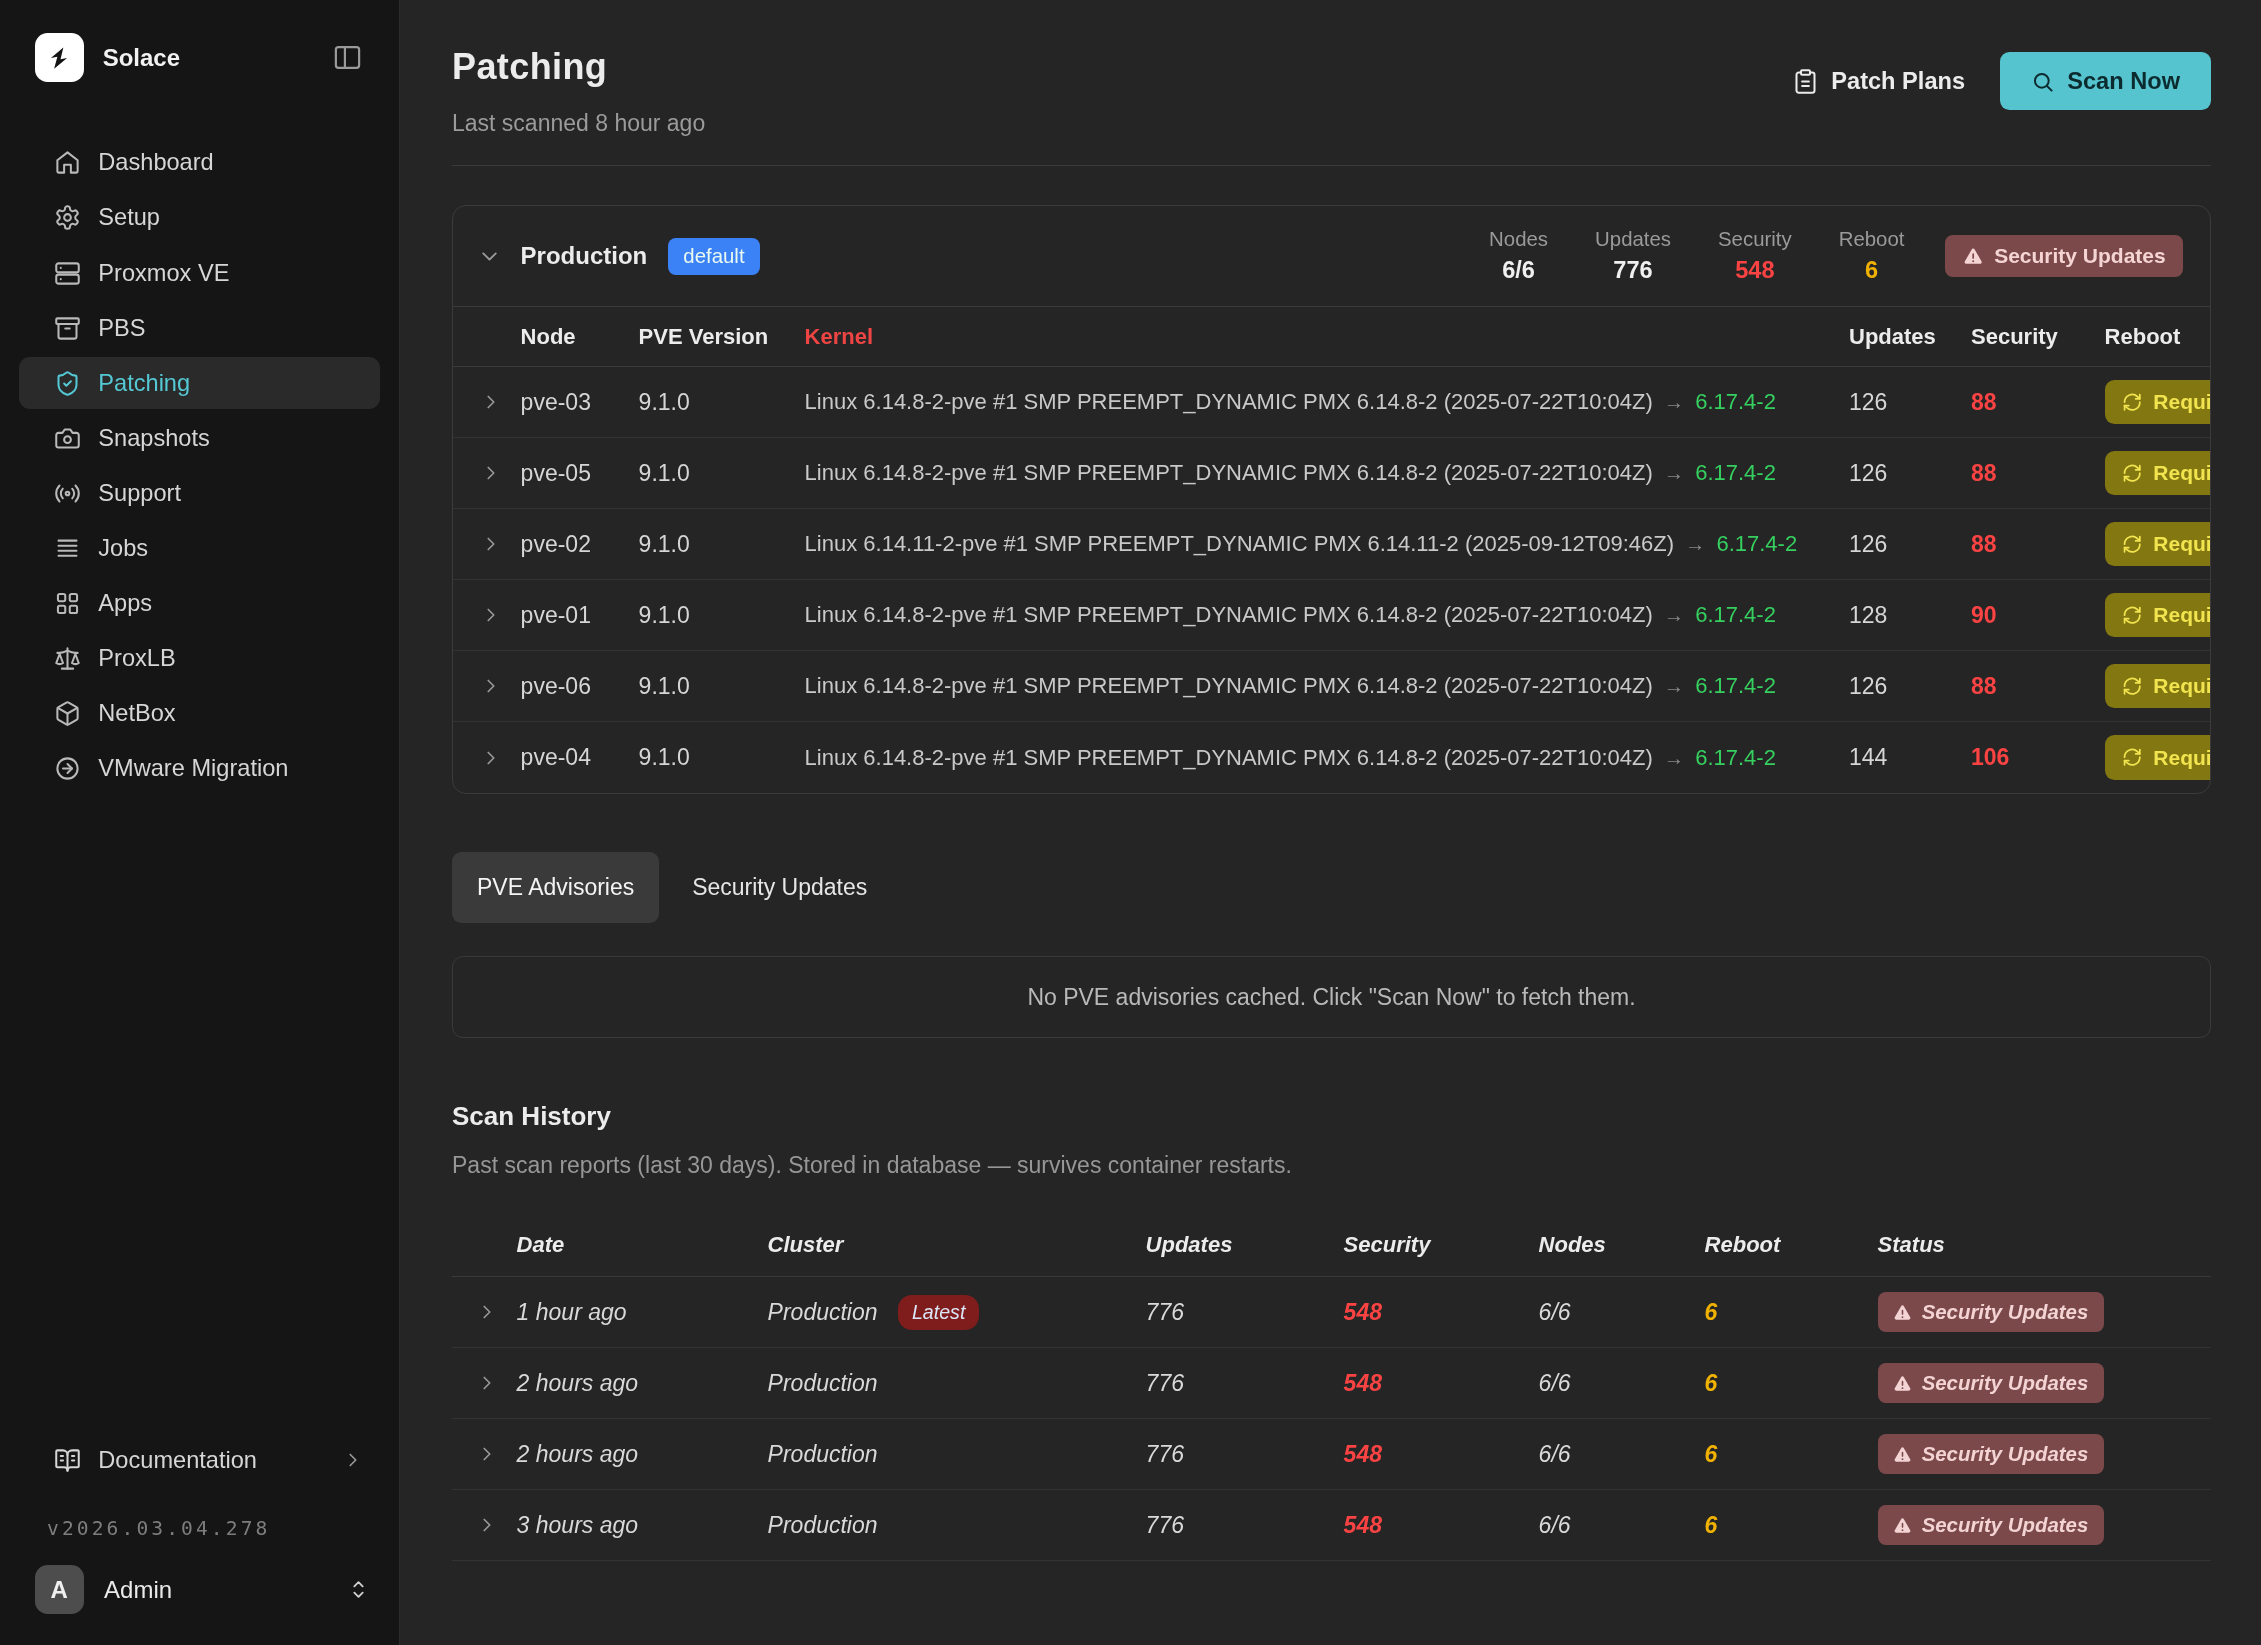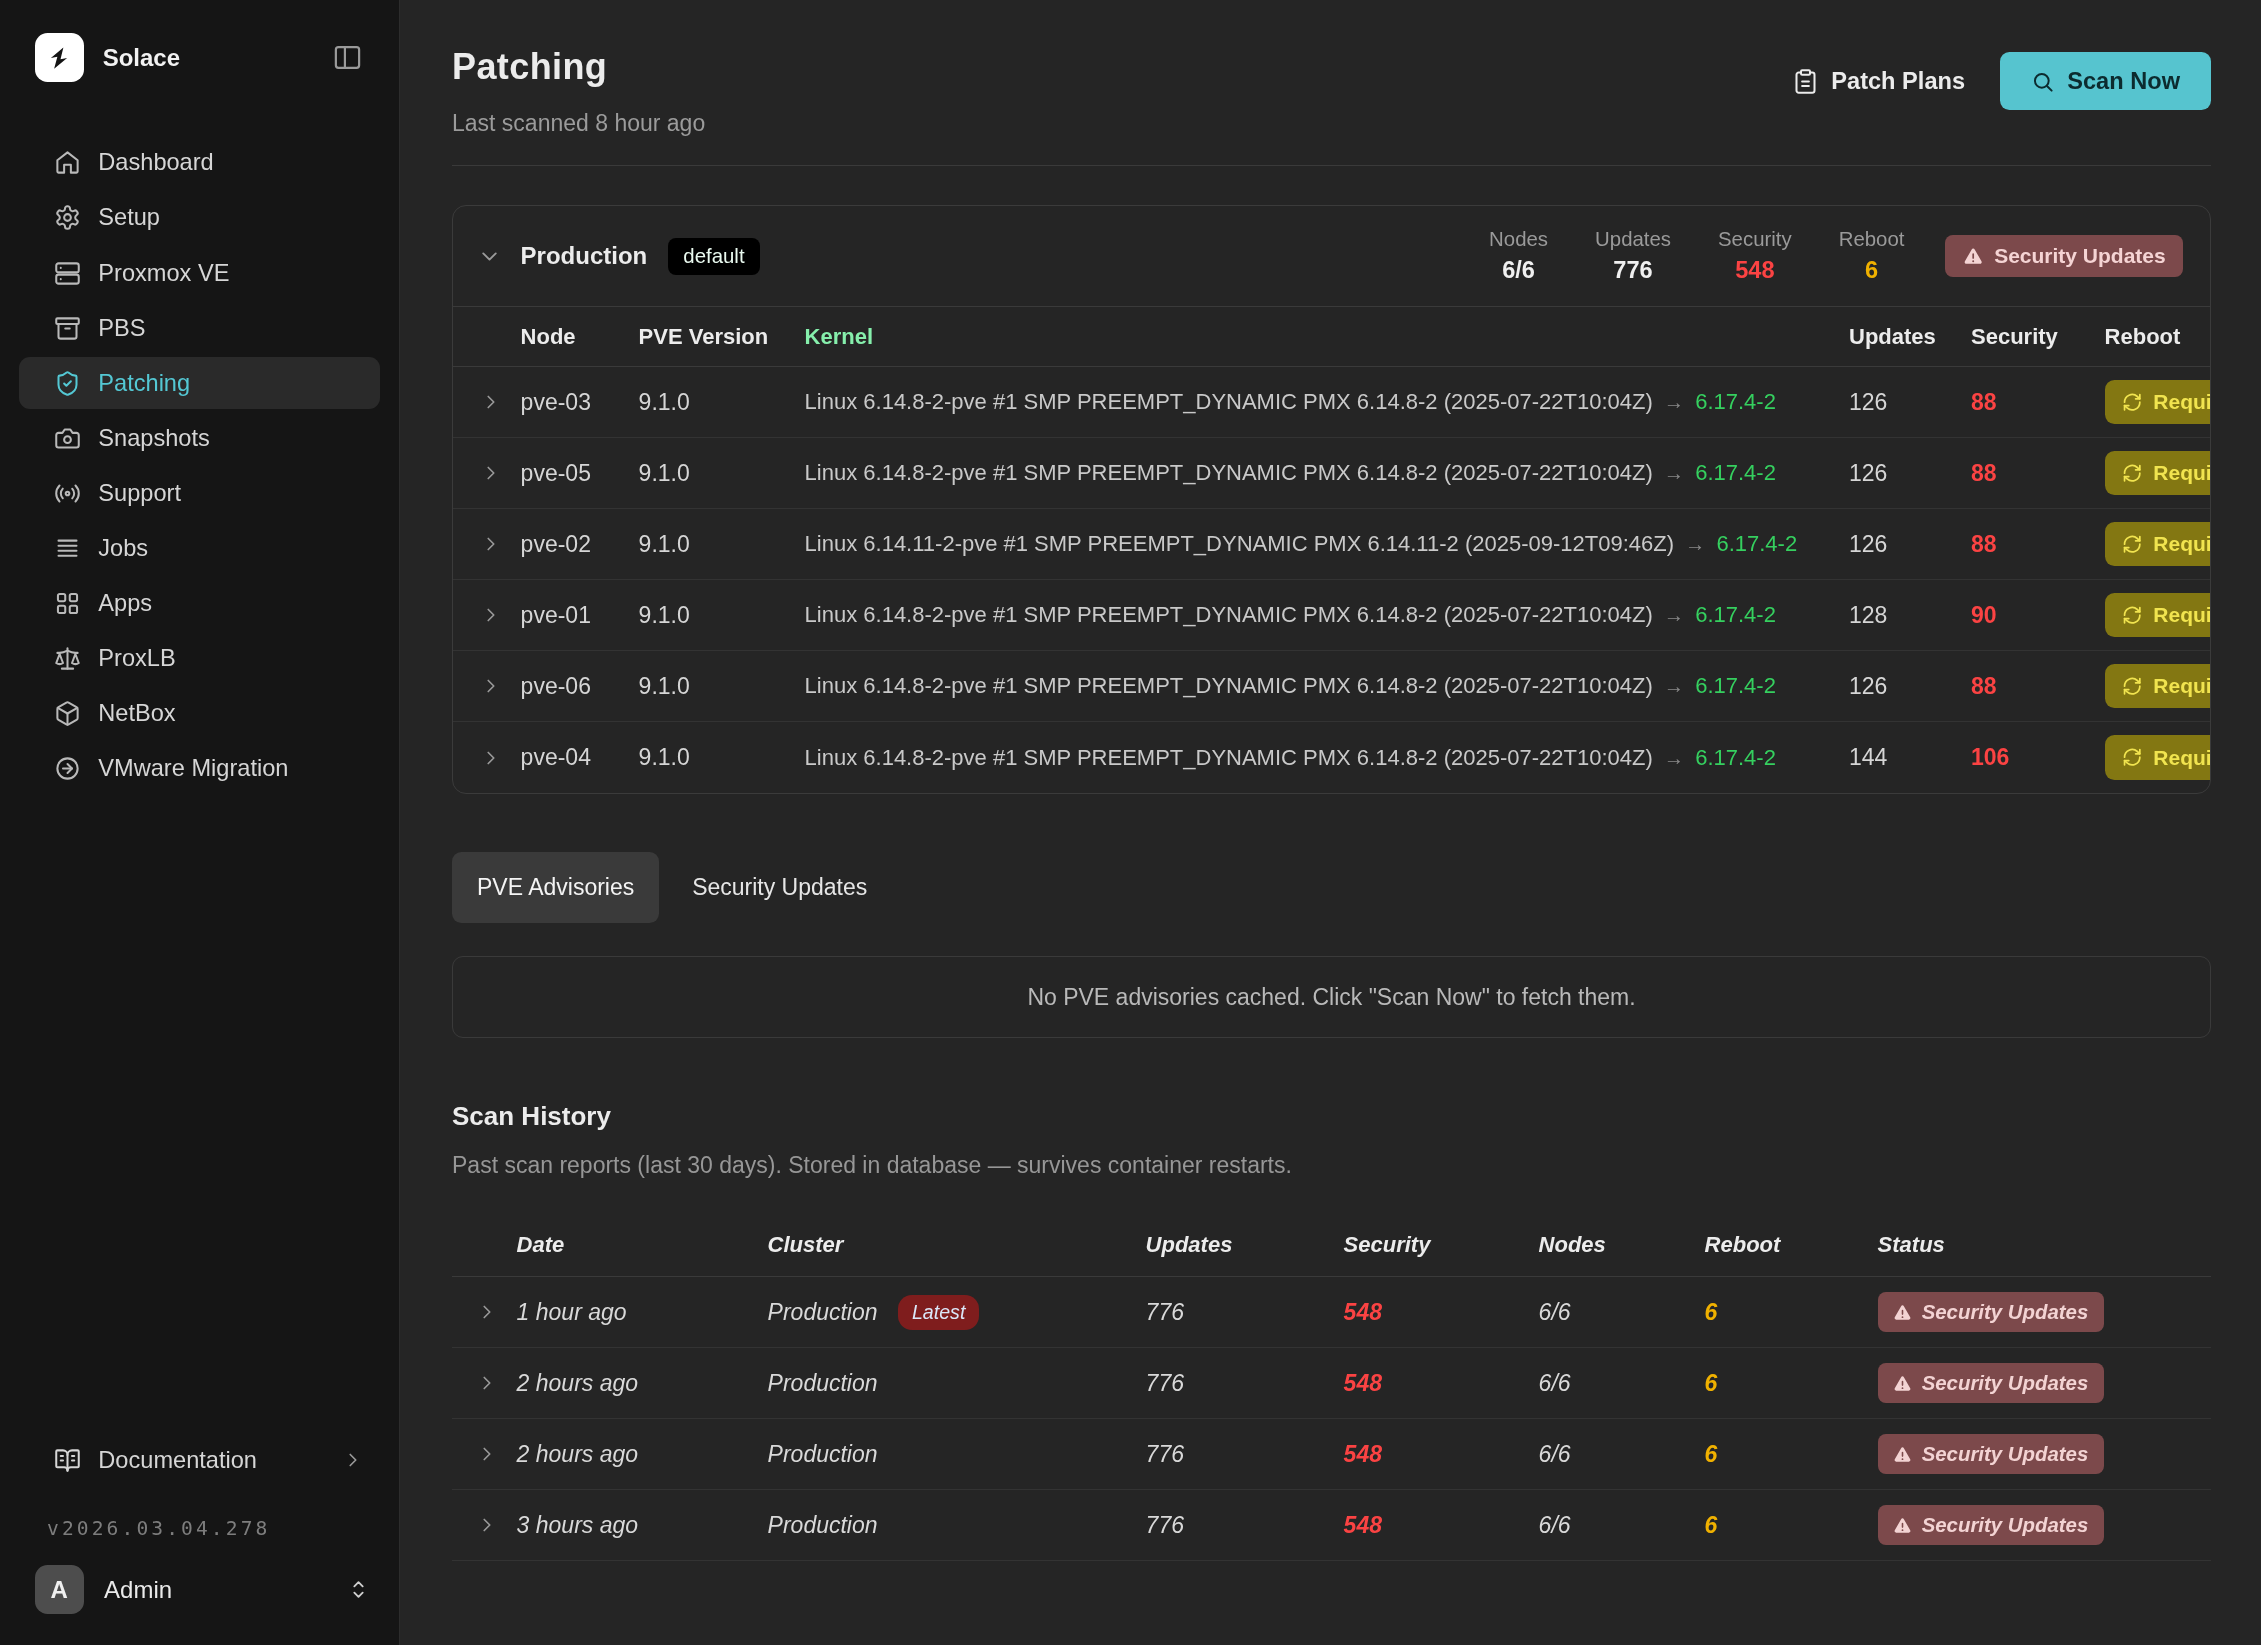--- a/index.html
+++ b/index.html
@@ -44,21 +44,21 @@
   .primary-btn { display:flex; align-items:center; gap:12.6px; background:#56c4cf; color:#0c2b2f;
     border:none; border-radius:9.4px; height:58px; padding:0 31px; font-size:23.6px; font-weight:600;
     cursor:pointer; font-family:inherit; }
   .header-divider { border:none; border-top:0.8px solid #3a3a3a; margin-top:28px; }
 
   
   .card { margin-top:39px; border:0.8px solid #3b3b3b; border-radius:14px; overflow:hidden; }
   .card-header { display:flex; align-items:center; height:100px; padding:0 27px 0 23.6px; }
   .cluster-chev { background:none; border:none; color:#9a9a9a; display:flex; cursor:pointer; }
   .cluster-name { font-size:24px; font-weight:600; margin-left:19px; }
-  .badge-default { margin-left:20.4px; background:#000000; color:#eafaf0; font-size:20.4px;
+  .badge-default { margin-left:20.4px; background:#3b82f6; color:#eafaf0; font-size:20.4px;
     padding:7px 15.7px; border-radius:7.9px; }
   .stats { margin-left:auto; display:flex; align-items:center; gap:47px; }
   .stat { text-align:center; }
   .stat .s-label { font-size:20.4px; color:#9a9a9a; }
   .stat .s-value { font-size:23.6px; font-weight:600; margin-top:6.3px; color:#f0f0f0; }
   .stat.danger .s-value { color:#fb4343; }
   .stat.warn .s-value { color:#f0b100; }
   .badge-alert { margin-left:41px; display:flex; align-items:center; gap:11px; background:#7c494b;
     color:#f5d4d4; font-size:21px; font-weight:600; padding:9.4px 17.3px; border-radius:7.9px; white-space:nowrap; }
 
@@ -343,21 +343,21 @@
               </svg>
             </span>
           <span>Security Updates</span>
         </span>
       </div>
 
       <div class="tgrid thead">
         <div></div>
         <div class="c-node">Node</div>
         <div class="c-pve">PVE Version</div>
-        <div class="c-kernel" style="font-size:22px;color:#86efac;">Kernel</div>
+        <div class="c-kernel" style="font-size:22px;color:#ef4444;">Kernel</div>
         <div class="c-upd">Updates</div>
         <div class="c-sec" style="color:#ececec;">Security</div>
         <div class="c-reb">Reboot</div>
       </div>
 
       <div>
 
           <div class="tgrid trow">
             <div class="c-chev">
               <svg width="22" height="22" viewBox="0 0 24 24" fill="none" stroke="currentColor" stroke-width="1.8" stroke-linecap="round" stroke-linejoin="round">

